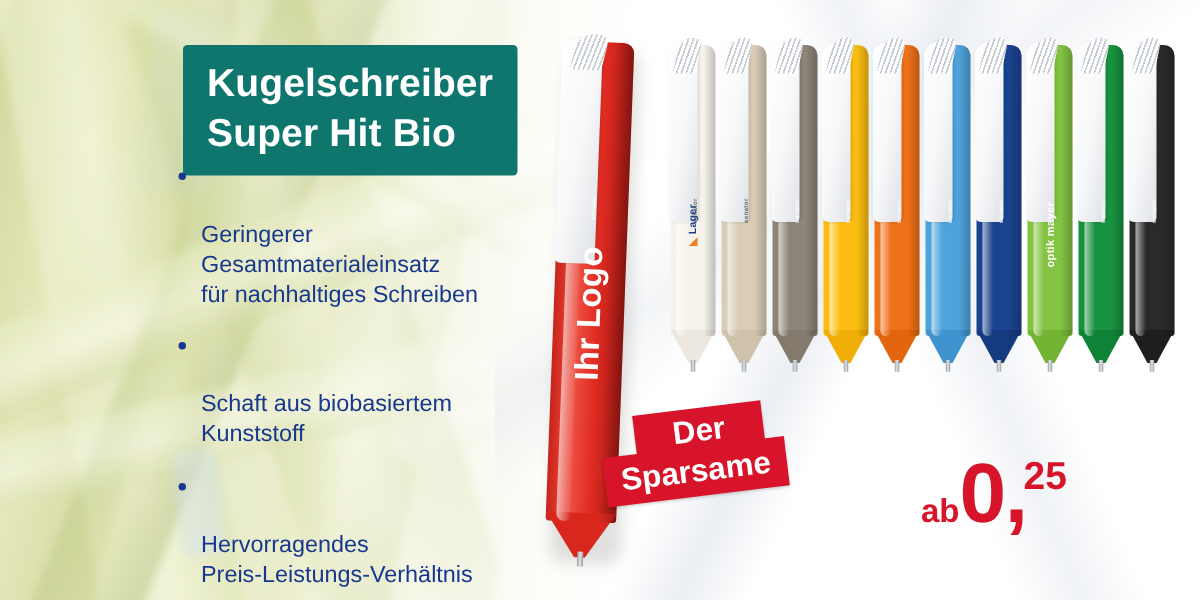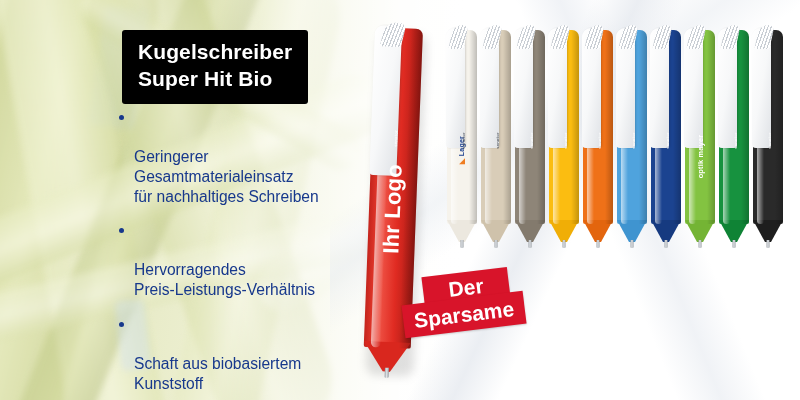--- a/index.html
+++ b/index.html
@@ -132,24 +132,24 @@
       linear-gradient(68deg, rgba(235,238,242,0) 55%, rgba(230,234,240,.6) 62%, rgba(255,255,255,0) 69%),
       linear-gradient(145deg, rgba(240,242,246,0) 30%, rgba(232,236,241,.55) 38%, rgba(255,255,255,0) 46%);
   }
 
   
   .title-badge {
     position: absolute;
     left: 122px;
     top: 30px;
     padding: 9px 16px 11px 16px;
-    background: #000000;
+    background: #0f766e;
     border-radius: 3px;
     color: #ffffff;
-    font-size: 21px;
+    font-size: 26px;
     font-weight: bold;
     line-height: 1.28;
     letter-spacing: .1px;
     white-space: pre-line;
   }
 
   
   .bullets {
     position: absolute;
     left: 118px;
@@ -406,27 +406,27 @@
 
   <div class="bullets">
     <div class="bullet-item">
       <span class="bullet-dot"></span>
       <span>Geringerer
 Gesamtmaterialeinsatz
 für nachhaltiges Schreiben</span>
     </div>
     <div class="bullet-item">
       <span class="bullet-dot"></span>
+      <span>Schaft aus biobasiertem
+Kunststoff</span>
+    </div>
+    <div class="bullet-item">
+      <span class="bullet-dot"></span>
       <span>Hervorragendes
 Preis-Leistungs-Verhältnis</span>
-    </div>
-    <div class="bullet-item">
-      <span class="bullet-dot"></span>
-      <span>Schaft aus biobasiertem
-Kunststoff</span>
     </div>
   </div>
 
   <div class="pen" style="left:447px; width:30px; height:218px;">
     <div class="pen-body">
       <div class="pen-drop"></div>
       <div class="pen-barrel" style="background:#f6f3ec;"></div>
       <svg class="pen-cone" viewBox="0 0 30 22" preserveAspectRatio="none">
         <polygon points="0,0 30,0 18,22 12,22" fill="#ece8df"></polygon>
       </svg>
@@ -610,15 +610,18 @@
       </div>
       <div class="brand-mark">senator</div>
       <div class="hero-logo">Ihr Logo</div>
       <div class="pen-tip" style="width:4px;height:10px;"></div>
     </div>
   </div>
 
   <div class="flag" id="flag-der">Der</div>
   <div class="flag" id="flag-sparsame">Sparsame</div>
 
+  <div class="price">
+    <span class="ab">ab</span><span class="main">0,</span><span class="cents">25</span>
+  </div>
 
 
 </div>
 
 </body></html>

